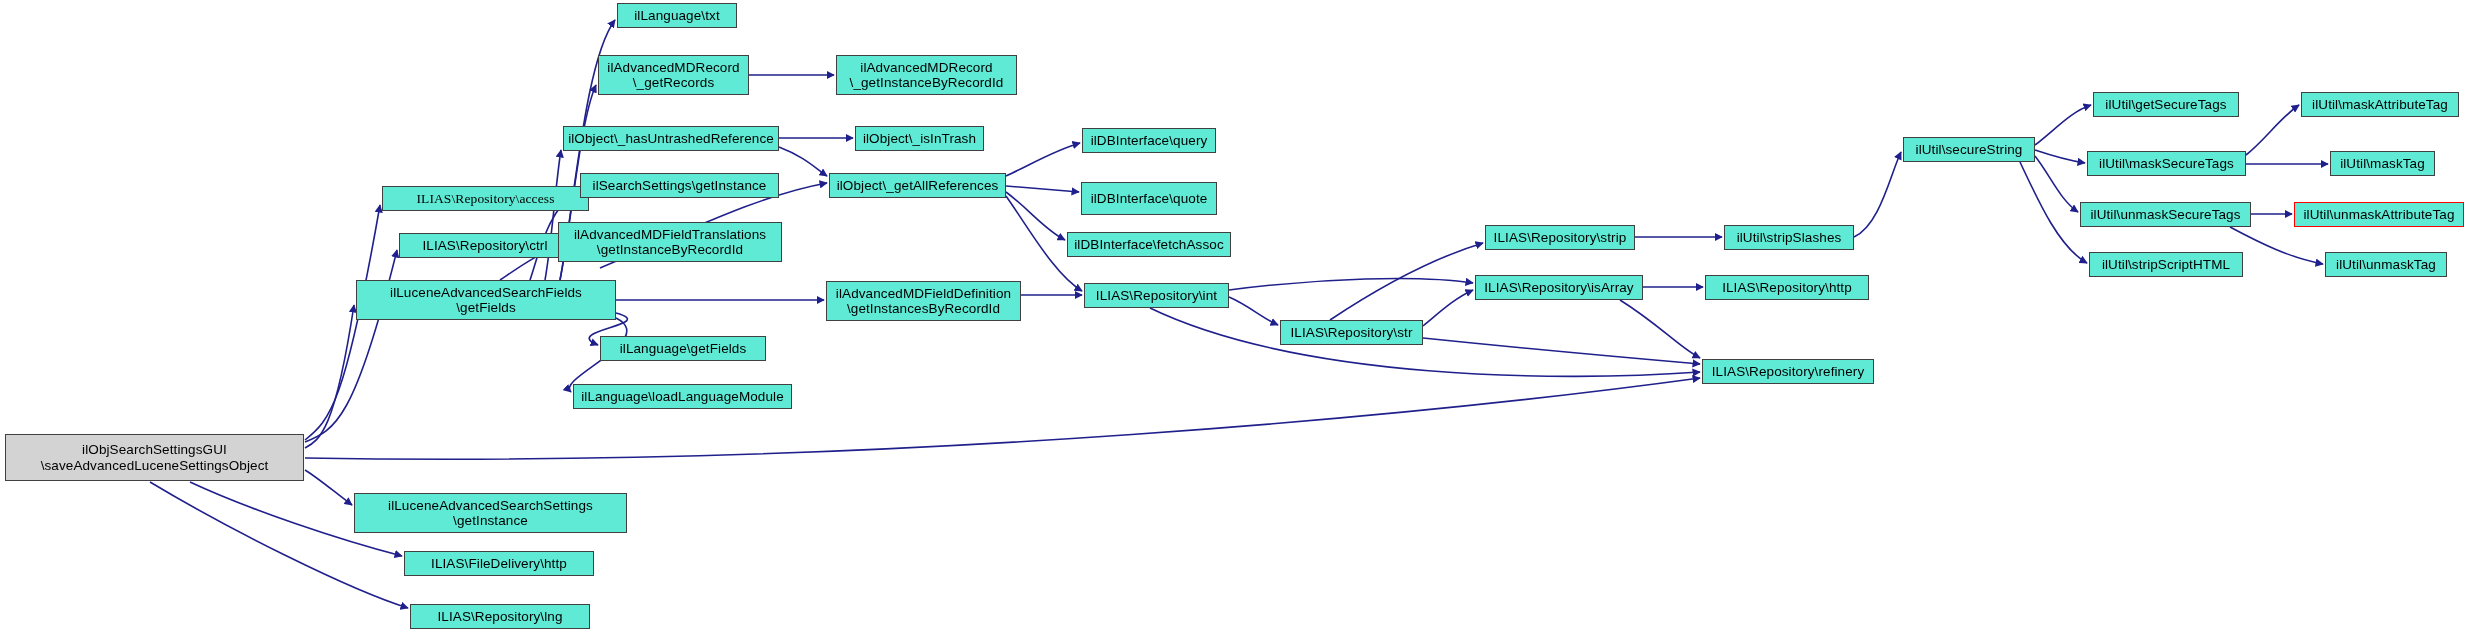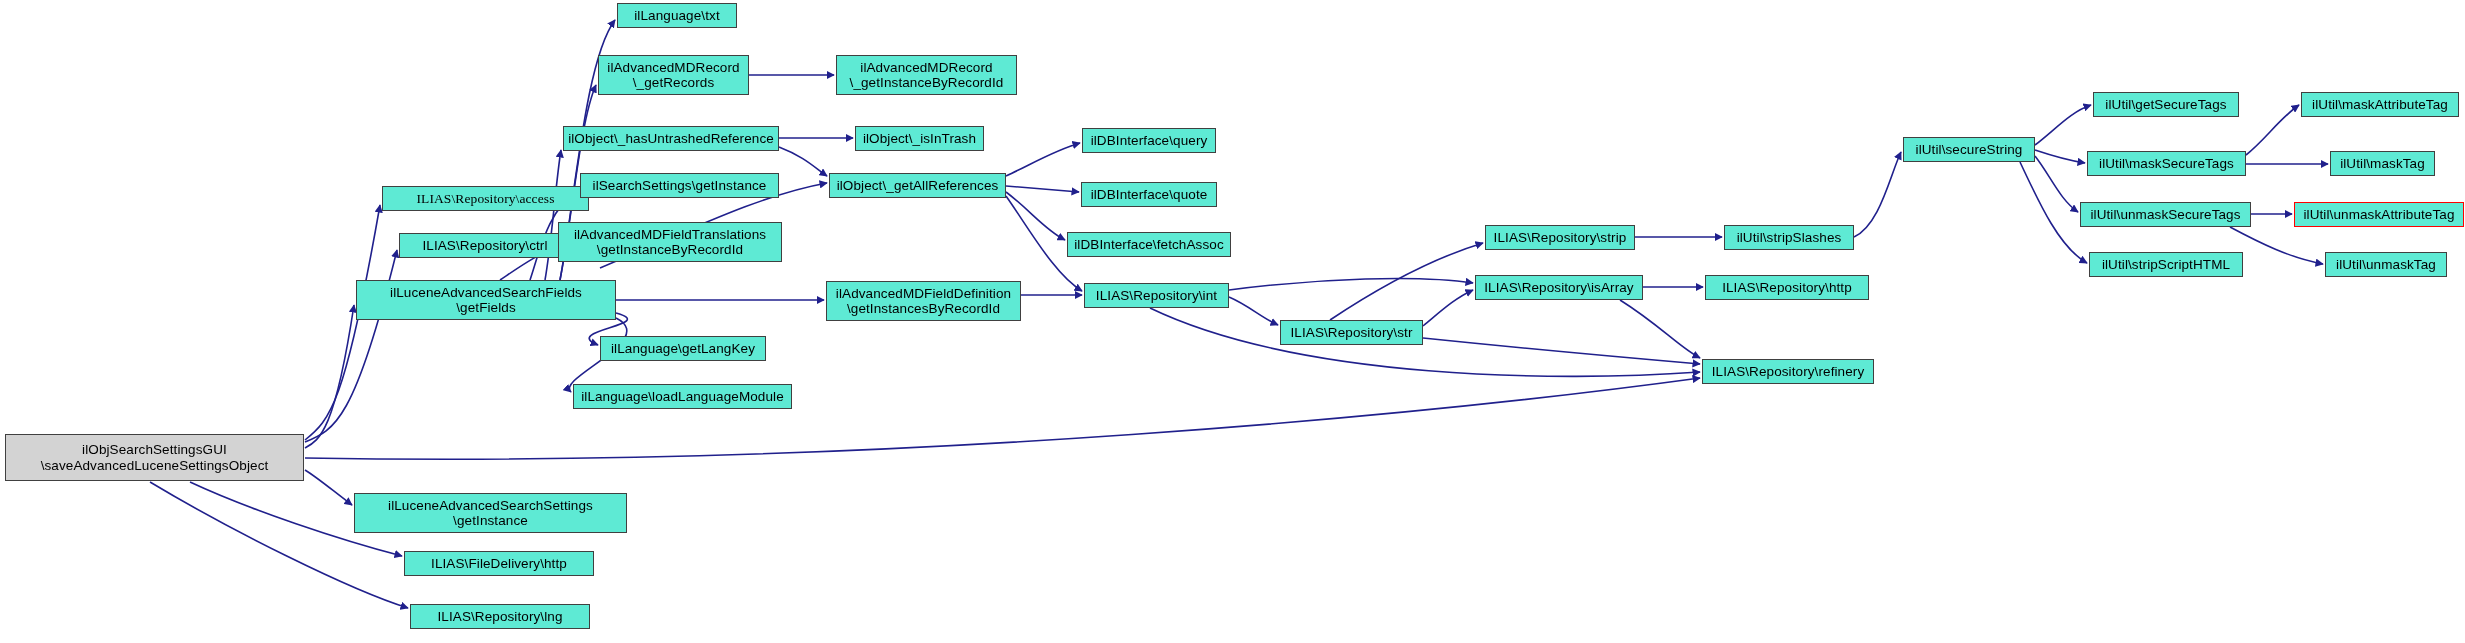--- a/index.html
+++ b/index.html
@@ -109,30 +109,30 @@
 \getInstance</span></div>
       <div class="node" style="left: 404px; top: 551px; width: 190px; height: 25px;"><span class="lbl">ILIAS\FileDelivery\http</span></div>
       <div class="node" style="left: 410px; top: 604px; width: 180px; height: 25px;"><span class="lbl">ILIAS\Repository\lng</span></div>
       <div class="node" style="left: 617px; top: 3px; width: 120px; height: 25px;"><span class="lbl">ilLanguage\txt</span></div>
       <div class="node" style="left: 598px; top: 55px; width: 151px; height: 40px;"><span class="lbl">ilAdvancedMDRecord
 \_getRecords</span></div>
       <div class="node" style="left: 563px; top: 126px; width: 216px; height: 25px;"><span class="lbl">ilObject\_hasUntrashedReference</span></div>
       <div class="node" style="left: 580px; top: 173px; width: 199px; height: 25px;"><span class="lbl">ilSearchSettings\getInstance</span></div>
       <div class="node" style="left: 558px; top: 222px; width: 224px; height: 40px;"><span class="lbl">ilAdvancedMDFieldTranslations
 \getInstanceByRecordId</span></div>
-      <div class="node" style="left: 600px; top: 336px; width: 166px; height: 25px;"><span class="lbl">ilLanguage\getLangKey</span></div>
+      <div class="node" style="left: 600px; top: 336px; width: 166px; height: 25px;"><span class="lbl">ilLanguage\getFields</span></div>
       <div class="node" style="left: 573px; top: 384px; width: 219px; height: 25px;"><span class="lbl">ilLanguage\loadLanguageModule</span></div>
       <div class="node" style="left: 836px; top: 55px; width: 181px; height: 40px;"><span class="lbl">ilAdvancedMDRecord
 \_getInstanceByRecordId</span></div>
       <div class="node" style="left: 855px; top: 126px; width: 129px; height: 25px;"><span class="lbl">ilObject\_isInTrash</span></div>
       <div class="node" style="left: 829px; top: 173px; width: 177px; height: 25px;"><span class="lbl">ilObject\_getAllReferences</span></div>
       <div class="node" style="left: 826px; top: 281px; width: 195px; height: 40px;"><span class="lbl">ilAdvancedMDFieldDefinition
 \getInstancesByRecordId</span></div>
       <div class="node" style="left: 1082px; top: 128px; width: 134px; height: 25px;"><span class="lbl">ilDBInterface\query</span></div>
-      <div class="node" style="left: 1081px; top: 182px; width: 136px; height: 25px;"><span class="lbl">ilDBInterface\quote</span></div>
+      <div class="node" style="left: 1081px; top: 182px; width: 136px; height: 33px;"><span class="lbl">ilDBInterface\quote</span></div>
       <div class="node" style="left: 1067px; top: 232px; width: 164px; height: 25px;"><span class="lbl">ilDBInterface\fetchAssoc</span></div>
       <div class="node" style="left: 1084px; top: 283px; width: 145px; height: 25px;"><span class="lbl">ILIAS\Repository\int</span></div>
       <div class="node" style="left: 1280px; top: 320px; width: 143px; height: 25px;"><span class="lbl">ILIAS\Repository\str</span></div>
       <div class="node" style="left: 1485px; top: 225px; width: 150px; height: 25px;"><span class="lbl">ILIAS\Repository\strip</span></div>
       <div class="node" style="left: 1475px; top: 275px; width: 168px; height: 25px;"><span class="lbl">ILIAS\Repository\isArray</span></div>
       <div class="node" style="left: 1705px; top: 275px; width: 164px; height: 25px;"><span class="lbl">ILIAS\Repository\http</span></div>
       <div class="node" style="left: 1702px; top: 359px; width: 172px; height: 25px;"><span class="lbl">ILIAS\Repository\refinery</span></div>
       <div class="node" style="left: 1724px; top: 225px; width: 130px; height: 25px;"><span class="lbl">ilUtil\stripSlashes</span></div>
       <div class="node" style="left: 1903px; top: 137px; width: 132px; height: 25px;"><span class="lbl">ilUtil\secureString</span></div>
       <div class="node" style="left: 2093px; top: 92px; width: 146px; height: 25px;"><span class="lbl">ilUtil\getSecureTags</span></div>

